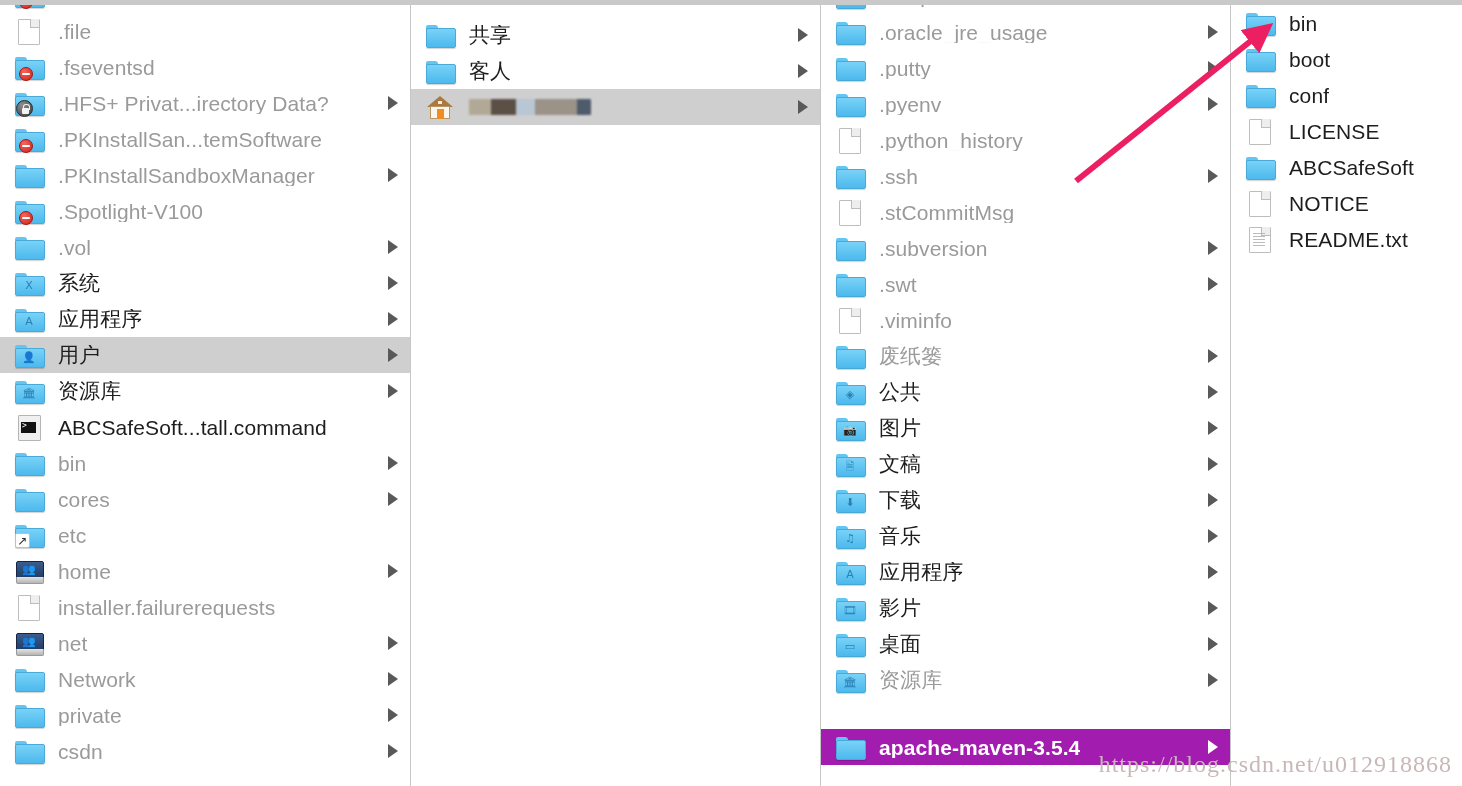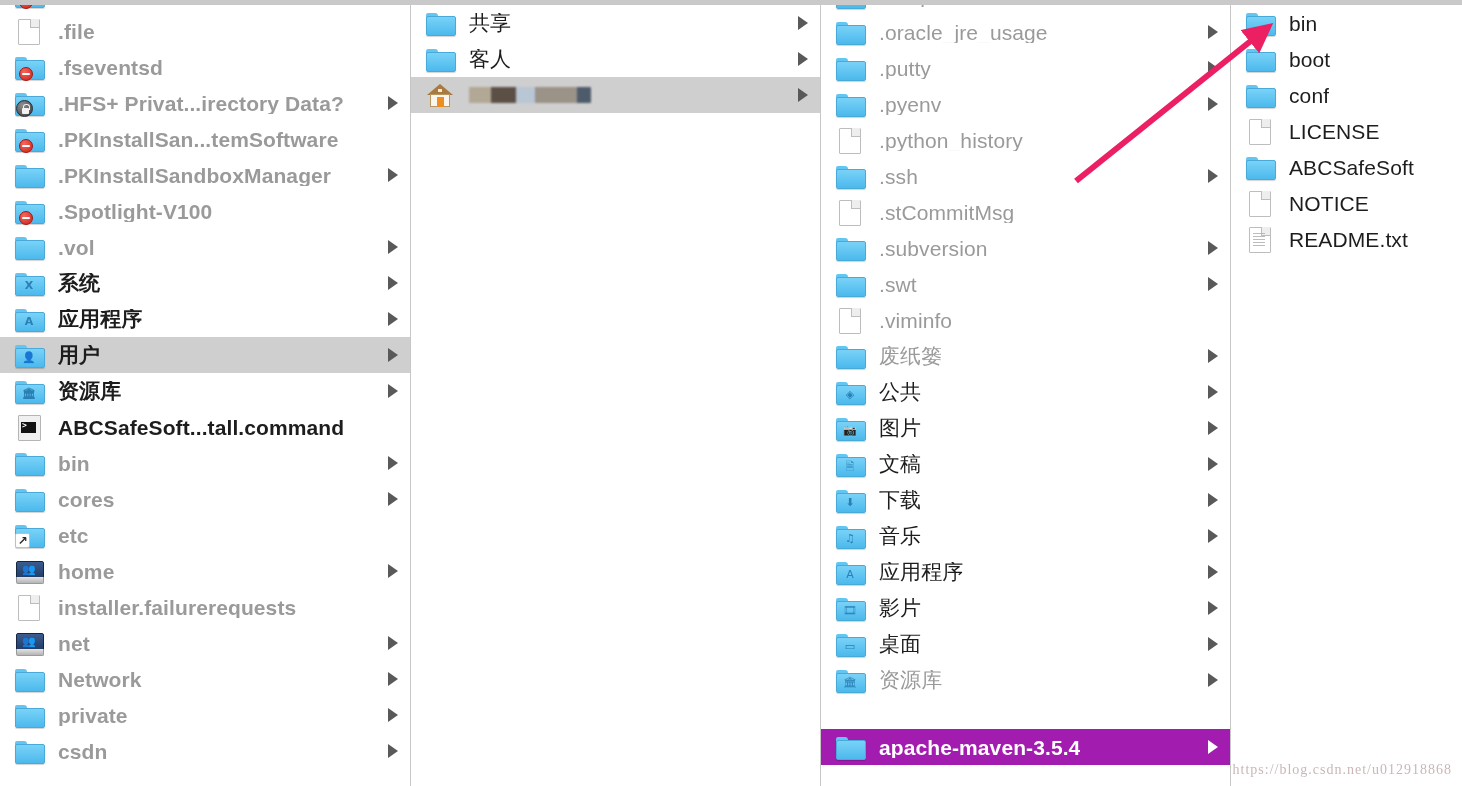--- a/index.html
+++ b/index.html
@@ -23,30 +23,30 @@
 
   
   .column {
     position:relative;
     height:786px;
     background:#ffffff;
     border-right:1px solid #c6c6c6;
     overflow:hidden;
     flex:0 0 auto;
   }
-  .col-1 { width:411px;font-weight:bold; }
+  .col-1 { width:411px; }
   .col-2 { width:410px; }
   .col-3 { width:410px; }
   .col-4 { width:231px; border-right:none; }
 
   .col-list { position:relative; display:block; }
   .col-1 .col-list { margin-top:-23px; }
   .col-3 .col-list { margin-top:-22px; }
   .col-4 .col-list { margin-top:5px; }
-  .col-2 .col-list { margin-top:5px; }
+  .col-2 .col-list { margin-top:17px; }
 
   
   .row {
     position:relative;
     display:flex;
     align-items:center;
     height:36px;
     padding-left:14px;
     padding-right:8px;
     white-space:nowrap;
@@ -251,21 +251,21 @@
     position:absolute; left:0; top:0;
     width:1462px; height:786px;
     pointer-events:none; z-index:30;
   }
 
   
   .watermark {
     position:absolute; right:10px; bottom:8px;
     z-index:35;
     font-family:"Liberation Serif","DejaVu Serif",serif;
-    font-size:14px;
+    font-size:24px;
     color:#c9b7b7;
     letter-spacing:1px;
     white-space:nowrap;
   }
 </style>
 </head>
 <body>
 
 <div id="finder">
 

